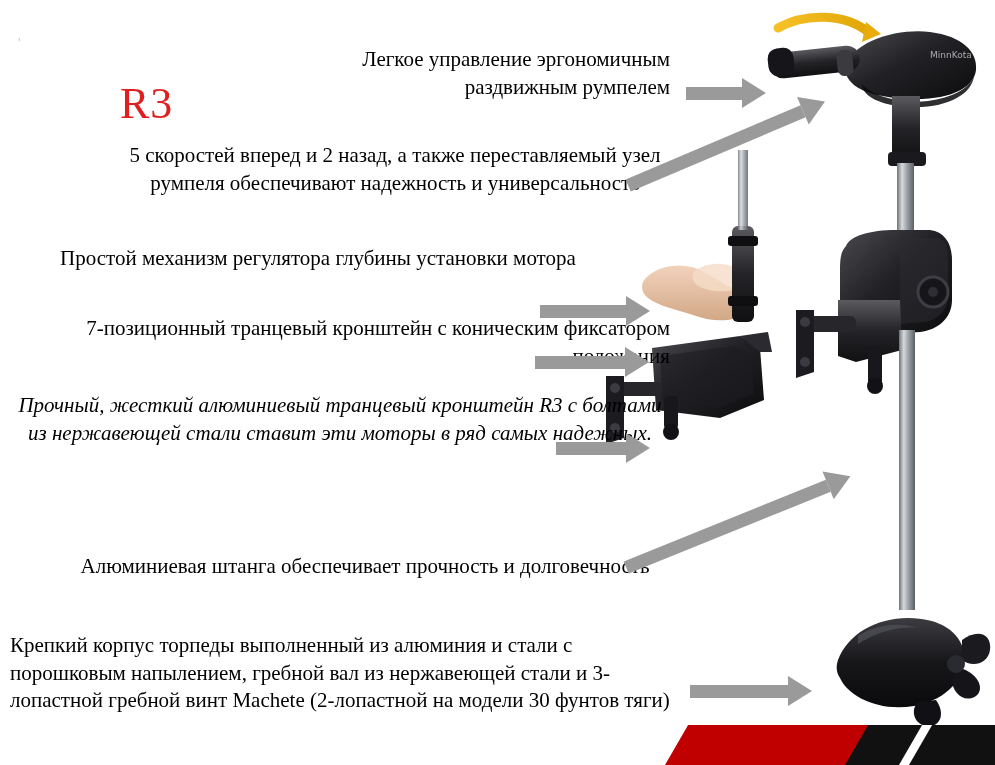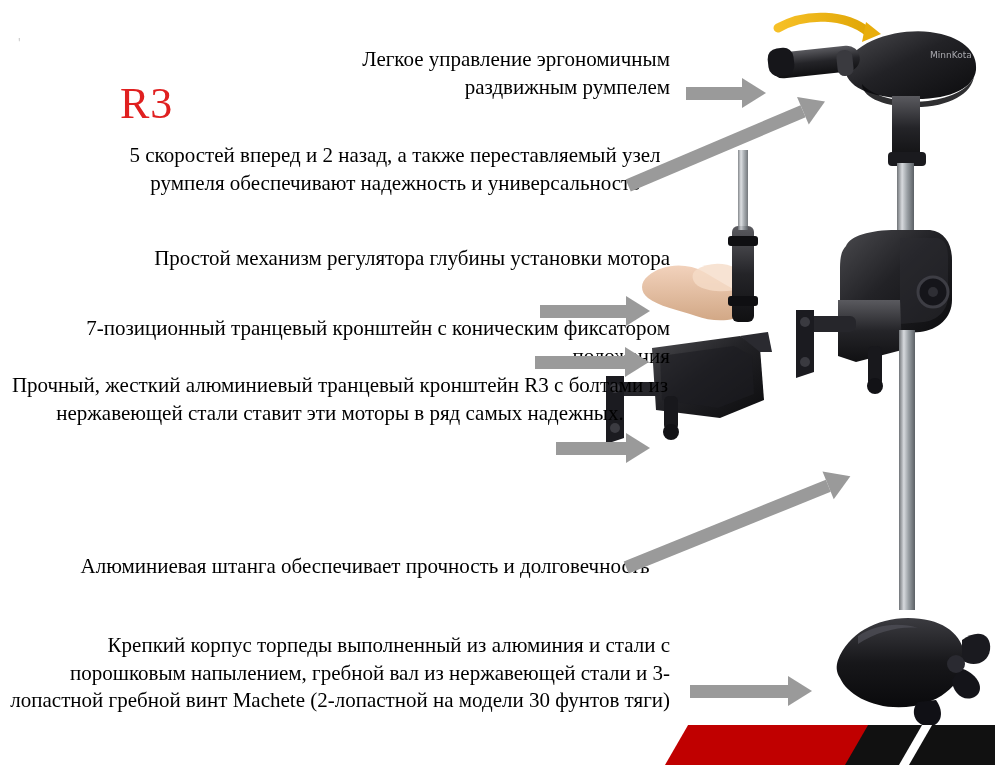--- a/index.html
+++ b/index.html
@@ -52,25 +52,25 @@
     font-family: "Liberation Serif", serif;
     color: #000000;
     font-size: 21px;
     line-height: 1.32;
   }
   .callout.right { text-align: right; }
   .callout.center { text-align: center; }
 
   #callout-tiller   { left: 270px; top: 46px;  width: 400px; }
   #callout-speeds   { left: 120px; top: 142px; width: 550px; text-align: center; }
-  #callout-depth    { left: 60px;  top: 245px; width: 610px; text-align: right; }
+  #callout-depth    { left: 60px;  top: 245px; width: 610px; text-align: left; }
   #callout-bracket7 { left: 40px;  top: 315px; width: 630px; text-align: right; }
-  #callout-alum     { left: 10px;  top: 372px; width: 660px; text-align: center; }
+  #callout-alum     { left: 10px;  top: 392px; width: 660px; text-align: center; font-style: italic; }
   #callout-shaft    { left: 60px;  top: 553px; width: 610px; text-align: center; }
-  #callout-torpedo  { left: 10px;  top: 632px; width: 660px; text-align: right; }
+  #callout-torpedo  { left: 10px;  top: 632px; width: 660px; text-align: left; }
 
   
   .arrow {
     position: absolute;
     transform-origin: 0 50%;
   }
   .arrow .shaft {
     position: absolute;
     left: 0; top: 50%;
     height: 13px;

